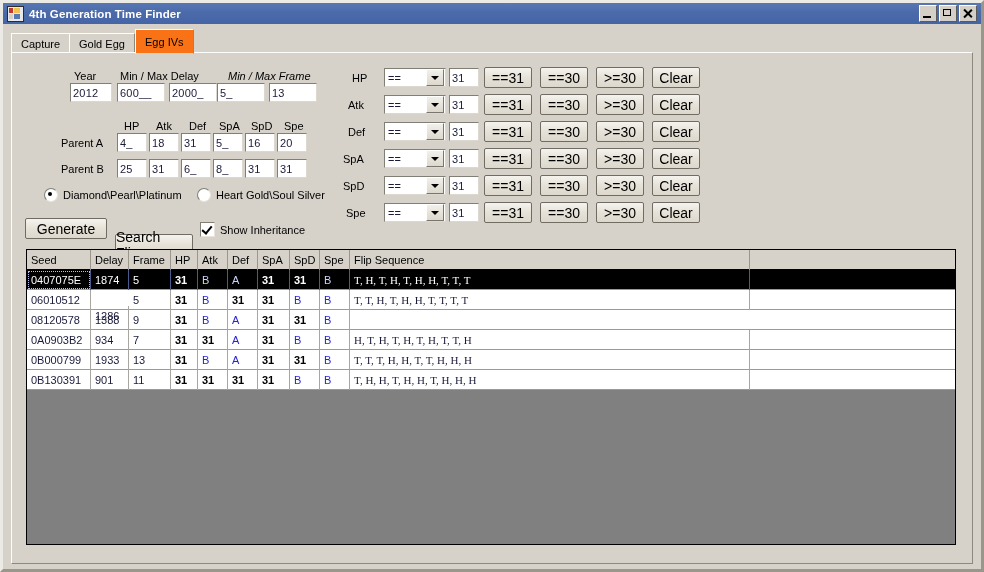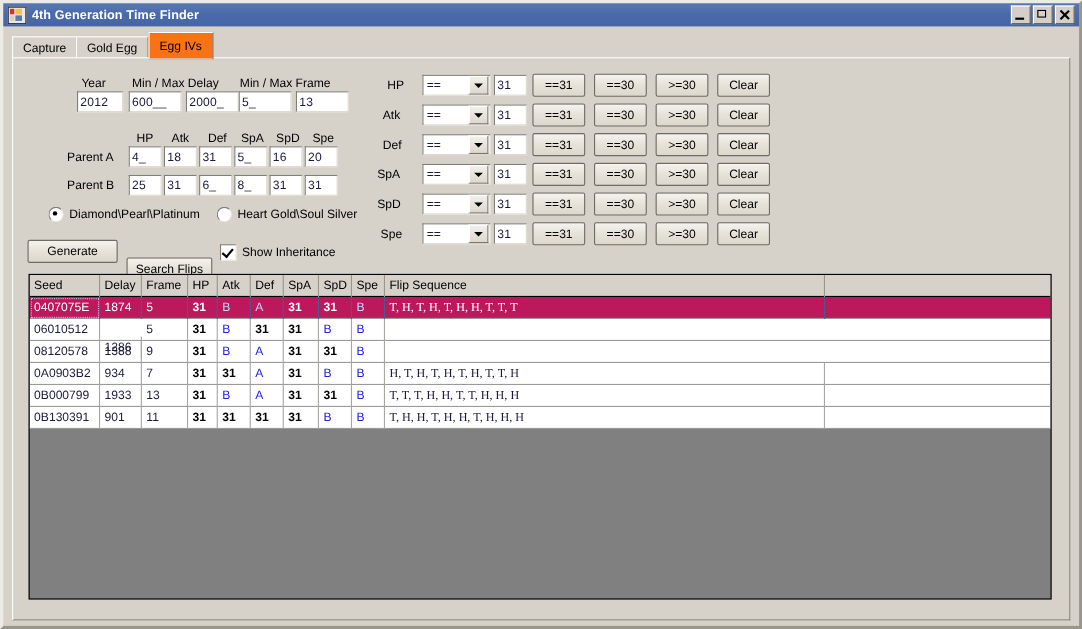--- a/index.html
+++ b/index.html
@@ -75,21 +75,21 @@
     border-left:1px solid #7f7f76;border-top:1px solid #7f7f76;
     border-right:1px solid #dcd8d0;border-bottom:1px solid #dcd8d0;
     display:flex;align-items:center;padding-left:2px;
     letter-spacing:.2px;
   }
   .btn{
     position:absolute;box-sizing:border-box;height:21px;
     background:linear-gradient(to bottom,#f5f3ee 0%,#e6e2d8 50%,#ddd8cc 100%);
     border:1px solid #706c64;border-radius:2px;
     display:flex;align-items:center;justify-content:center;
-    font-size:11px;color:#000;
+    font-size:14px;color:#000;
   }
   .combo{
     position:absolute;box-sizing:border-box;height:19px;
     background:#ffffff;
     border-left:1px solid #7f7f76;border-top:1px solid #7f7f76;
     border-right:1px solid #dcd8d0;border-bottom:1px solid #dcd8d0;
     display:flex;align-items:center;
   }
   .combo .ctext{padding-left:3px;font-size:11px;color:#1a1a3a;flex:1;}
   .combo .carrow{
@@ -134,21 +134,21 @@
   }
   .grow{display:flex;height:20px;box-sizing:border-box;}
   .ghead{background:#d6d2ca;border-bottom:1px solid #000;}
   .gcell{
     box-sizing:border-box;height:20px;display:flex;align-items:center;
     padding-left:4px;font-size:11px;color:#000;
     border-right:1px solid #a9a5a0;overflow:hidden;white-space:nowrap;
   }
   .ghead .gcell{border-right:1px solid #9a968c;color:#000;}
   .gbody .grow{background:#ffffff;border-bottom:1px solid #9a9a9a;}
-  .gbody .grow.sel{background:#be185d;}
+  .gbody .grow.sel{background:#000000;}
   .gbody .grow.sel .gcell{color:#ffffff;border-right:1px solid #4a5a90;}
   .gbody .grow.sel .gcell.iv-num{color:#ffffff;font-weight:bold;}
   .gbody .grow.sel .gcell.iv-let{color:#c8d4ff;}
   .iv-num{font-weight:bold;color:#000;}
   .iv-let{color:#2222dd;}
   .gcell.num{color:#1a1a3a;}
   .gcell.seed{color:#1a1a3a;}
   .gcell.flip{color:#1a1a3a;border-right:1px solid #a9a5a0;font-family:Liberation Serif, serif;}
   .sel .gcell.seed{outline:1px dotted #b9c2e8;outline-offset:-2px;}
 </style>
@@ -193,21 +193,21 @@
 
   <div class="tabbody">
 
     <div class="lbl" style="left:62px;top:17px;">Year</div>
     <div class="tb" style="left:58px;top:30px;width:42px;">2012</div>
 
     <div class="lbl" style="left:108px;top:17px;">Min / Max Delay</div>
     <div class="tb" style="left:105px;top:30px;width:48px;">600__</div>
     <div class="tb" style="left:157px;top:30px;width:48px;">2000_</div>
 
-    <div class="lbl" style="left:206px;top:17px;">Min / Max Frame</div>
+    <div class="lbl" style="left:216px;top:17px;font-style:italic;">Min / Max Frame</div>
     <div class="tb" style="left:205px;top:30px;width:48px;">5_</div>
     <div class="tb" style="left:257px;top:30px;width:48px;">13</div>
 
     <div class="lbl" style="left:112px;top:67px;">HP</div>
     <div class="lbl" style="left:144px;top:67px;">Atk</div>
     <div class="lbl" style="left:177px;top:67px;">Def</div>
     <div class="lbl" style="left:207px;top:67px;">SpA</div>
     <div class="lbl" style="left:239px;top:67px;">SpD</div>
     <div class="lbl" style="left:272px;top:67px;">Spe</div>
 
@@ -352,20 +352,21 @@
         <div class="grow">
           <div class="gcell seed" style="width:64px;">06010512</div>
           <div class="gcell num" style="width:38px;margin-top:16px;">1286</div>
           <div class="gcell num" style="width:42px;">5</div>
           <div class="gcell iv-num" style="width:27px;">31</div>
           <div class="gcell iv-let" style="width:30px;">B</div>
           <div class="gcell iv-num" style="width:30px;">31</div>
           <div class="gcell iv-num" style="width:32px;">31</div>
           <div class="gcell iv-let" style="width:30px;">B</div>
           <div class="gcell iv-let" style="width:30px;">B</div>
+          <div class="gcell flip" style="width:400px;">T, T, H, T, H, H, T, T, T, T</div>
         </div>
 
         <div class="grow">
           <div class="gcell seed" style="width:64px;">08120578</div>
           <div class="gcell num" style="width:38px;">1388</div>
           <div class="gcell num" style="width:42px;">9</div>
           <div class="gcell iv-num" style="width:27px;">31</div>
           <div class="gcell iv-let" style="width:30px;">B</div>
           <div class="gcell iv-let" style="width:30px;">A</div>
           <div class="gcell iv-num" style="width:32px;">31</div>

